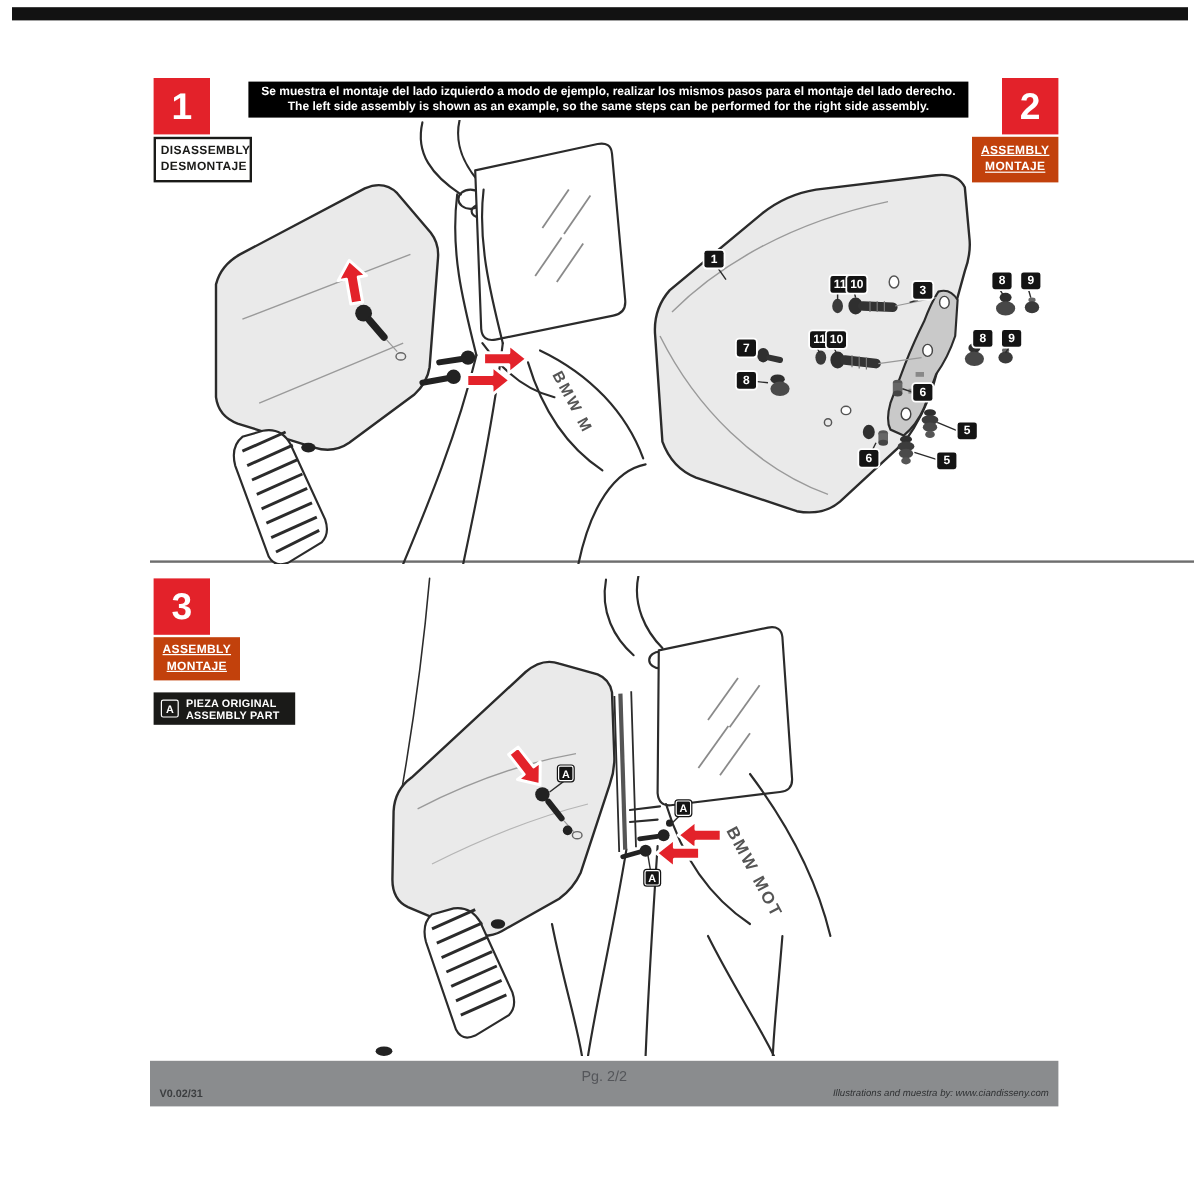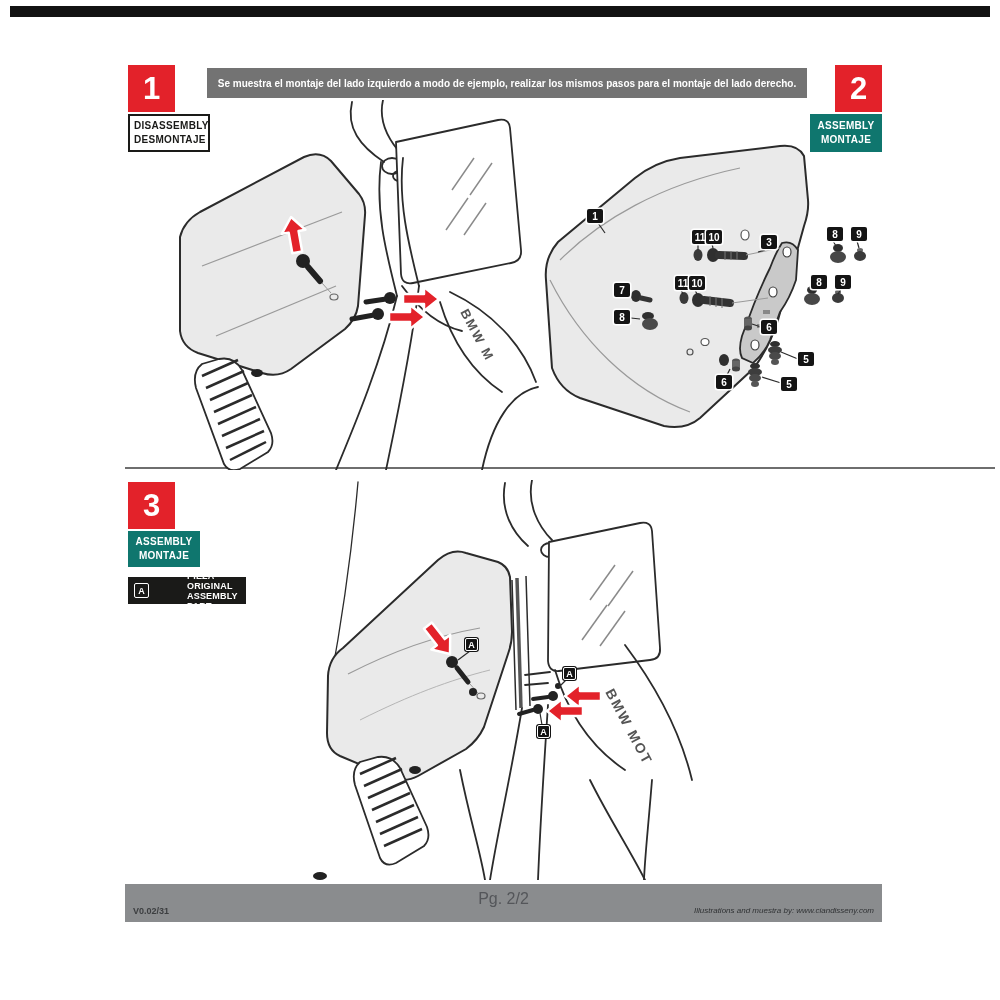--- a/index.html
+++ b/index.html
@@ -1,61 +1,62 @@
 <!DOCTYPE html>
 <html><head>
 <meta charset="utf-8">
 <style>
   html,body{margin:0;padding:0;background:#fff;}
   .page{position:relative;width:1000px;height:1000px;background:#fff;overflow:hidden;
         font-family:"Liberation Sans",sans-serif;}
   .top-rule{position:absolute;left:10px;top:6px;width:980px;height:11px;background:#121212;}
-  .banner{position:absolute;left:207px;top:68px;width:600px;height:30px;background:#737373;
+  .banner{position:absolute;left:207px;top:68px;width:600px;height:30px;background:#000000;
           color:#fff;font-size:10px;font-weight:bold;text-align:center;line-height:13px;
           display:flex;flex-direction:column;justify-content:center;}
   .stepnum{position:absolute;width:47px;height:47px;background:#e3222a;color:#fff;
            display:flex;align-items:center;justify-content:center;
            font-size:31px;font-weight:bold;}
   .steplabel{position:absolute;font-size:10px;font-weight:bold;line-height:14px;
              letter-spacing:.3px;text-align:center;display:flex;flex-direction:column;
              justify-content:center;padding:3px 4px;box-sizing:border-box;}
   .steplabel.outline{background:#fff;border:2px solid #1a1a18;color:#1a1a18;}
-  .steplabel.solid{background:#0f766e;color:#fff;}
+  .steplabel.solid{background:#c2410c;color:#fff;text-decoration:underline;}
   .legend{position:absolute;left:128px;top:577px;width:118px;height:27px;background:#1a1a18;
           color:#fff;display:flex;align-items:center;gap:6px;padding:0 6px;box-sizing:border-box;}
   .legend .abox{width:13px;height:13px;border:1.5px solid #fff;border-radius:2px;flex:0 0 auto;
           display:flex;align-items:center;justify-content:center;font-size:9px;font-weight:bold;}
-  .legend .ltxt{font-size:9px;font-weight:bold;line-height:10px;letter-spacing:.2px;margin-left:32px;}
+  .legend .ltxt{font-size:9px;font-weight:bold;line-height:10px;letter-spacing:.2px;}
   .callout{position:absolute;width:16px;height:14px;background:#141414;color:#fff;
            border-radius:2px;box-shadow:0 0 0 1.5px #fff;display:flex;align-items:center;
            justify-content:center;font-size:10px;font-weight:bold;z-index:5;}
   .amark{position:absolute;width:13px;height:13px;background:#141414;color:#fff;
          border:1.5px solid #fff;border-radius:2px;box-shadow:0 0 0 1px #141414;
          display:flex;align-items:center;justify-content:center;
          font-size:9px;font-weight:bold;z-index:5;box-sizing:border-box;}
   .separator{position:absolute;left:125px;top:467px;width:870px;height:2px;background:#6e6e6e;}
   .footer{position:absolute;left:125px;top:884px;width:757px;height:38px;background:#8a8c8e;}
   .footer .ver{position:absolute;left:8px;bottom:6px;font-size:9px;font-weight:bold;color:#3c3e40;}
   .footer .pg{position:absolute;left:50%;top:6px;transform:translateX(-50%);
-              font-size:16px;color:#54565a;}
+              font-size:12px;color:#54565a;}
   .footer .credit{position:absolute;right:8px;bottom:7px;font-size:8px;font-style:italic;color:#2f3133;}
   .footer .credit b{font-weight:normal;}
   svg{position:absolute;}
   .arr{fill:#e3222a;stroke:#fff;stroke-width:2.5;stroke-linejoin:round;}
   text.bike{font-family:"Liberation Sans",sans-serif;font-weight:bold;fill:#555;letter-spacing:2px;}
 </style>
 </head>
 <body>
 
 <div class="page">
 
   <div class="top-rule"></div>
 
   <div class="banner">
     <div>Se muestra el montaje del lado izquierdo a modo de ejemplo, realizar los mismos pasos para el montaje del lado derecho.</div>
+    <div>The left side assembly is shown as an example, so the same steps can be performed for the right side assembly.</div>
   </div>
 
   <div class="stepnum" style="left:128px;top:65px;">
     <span>1</span>
   </div>
   <div class="steplabel outline" style="left:128px;top:114px;width:82px;height:38px;">
     <div>DISASSEMBLY</div>
     <div>DESMONTAJE</div>
   </div>
 

